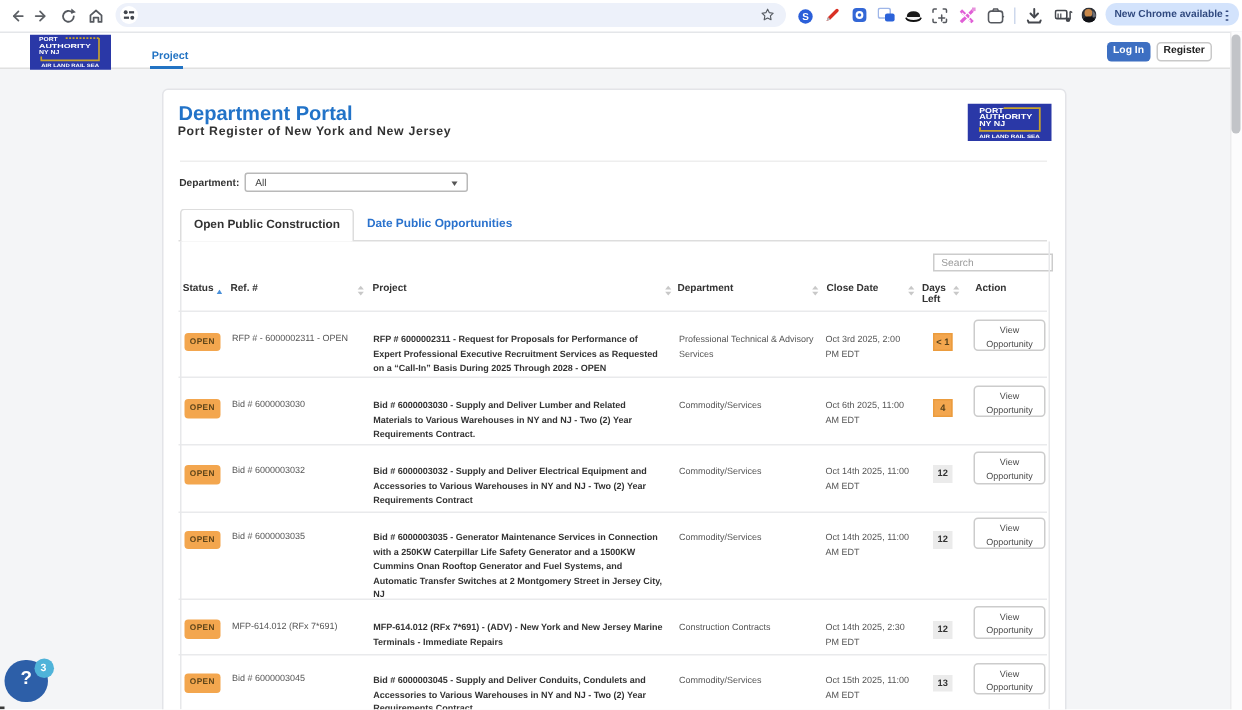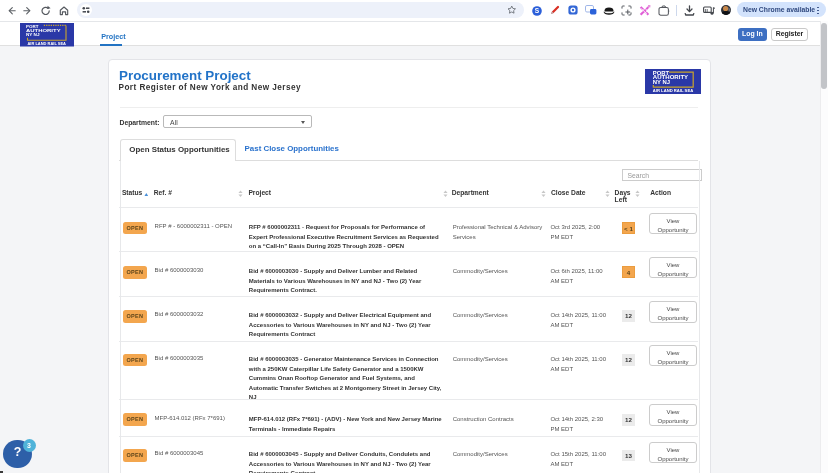--- a/index.html
+++ b/index.html
@@ -186,21 +186,21 @@
       <text x="6" y="12.8" font-size="3.9" textLength="13.5" lengthAdjust="spacingAndGlyphs">NY NJ</text>
       <text x="7.5" y="21.7" font-size="3.1" textLength="38.5" lengthAdjust="spacingAndGlyphs">AIR LAND RAIL SEA</text>
     </g>
     <g stroke="#c9a42c" stroke-width="1.1" fill="none">
       <path d="M23.8 2.4 L46 2.4" stroke-dasharray="1.3 1"></path>
       <path d="M46 2.4 L46 17.2 L7.5 17.2 L7.5 14.7"></path>
     </g>
   </svg>
 
   <div id="card" class="abs"></div>
-  <div id="h1" class="abs">Procurement Project</div>
+  <div id="h1" class="abs">Department Portal</div>
   <div id="h2" class="abs">Port Register of New York and New Jersey</div>
   <svg class="abs" style="left:644.6px;top:69.1px" width="56.6" height="25.2" viewBox="0 0 56.6 25.2">
     <rect width="56.6" height="25.2" fill="#2a38a7"></rect>
     <g fill="#ffffff" font-family="Liberation Sans" font-weight="bold">
       <text x="7.8" y="6.5" font-size="4.8" textLength="16.3" lengthAdjust="spacingAndGlyphs">PORT</text>
       <text x="7.8" y="10.5" font-size="4.8" textLength="35.4" lengthAdjust="spacingAndGlyphs">AUTHORITY</text>
       <text x="7.8" y="14.9" font-size="4.8" textLength="17.3" lengthAdjust="spacingAndGlyphs">NY NJ</text>
       <text x="7.8" y="23.2" font-size="3.2" textLength="40.4" lengthAdjust="spacingAndGlyphs">AIR LAND RAIL SEA</text>
     </g>
     <g stroke="#c9a42c" stroke-width="1.2" fill="none">
@@ -208,23 +208,23 @@
     </g>
   </svg>
   <div id="hr1" class="abs"></div>
   <div id="deplab" class="abs">Department:</div>
   <div id="depsel" class="abs">
       <span>All</span>
       <i class="car"></i>
     </div>
   <div id="tabline" class="abs"></div>
   <div id="tab1" class="abs">
-      <span>Open Status Opportunities</span>
-    </div>
-  <div id="tab2" class="abs">Past Close Opportunities</div>
+      <span>Open Public Construction</span>
+    </div>
+  <div id="tab2" class="abs">Date Public Opportunities</div>
   <div id="search" class="abs">
       <span>Search</span>
     </div>
 
   <div class="th abs" style="left:121.9px;top:189.3px">Status</div>
   <svg class="abs" style="left:143.7px;top:192.6px" width="4.6" height="3.6" viewBox="0 0 6 5">
       <path d="M3 0 L6 5 L0 5 Z" fill="#4a90d9"></path>
     </svg>
   <div class="th abs" style="left:153.7px;top:189.3px">Ref. #</div>
   <div class="th abs" style="left:248.4px;top:189.3px">Project</div>

